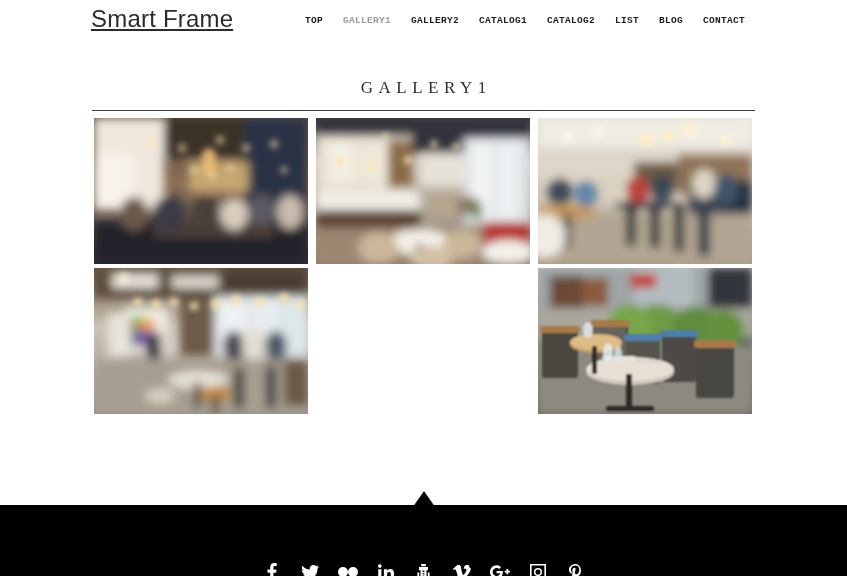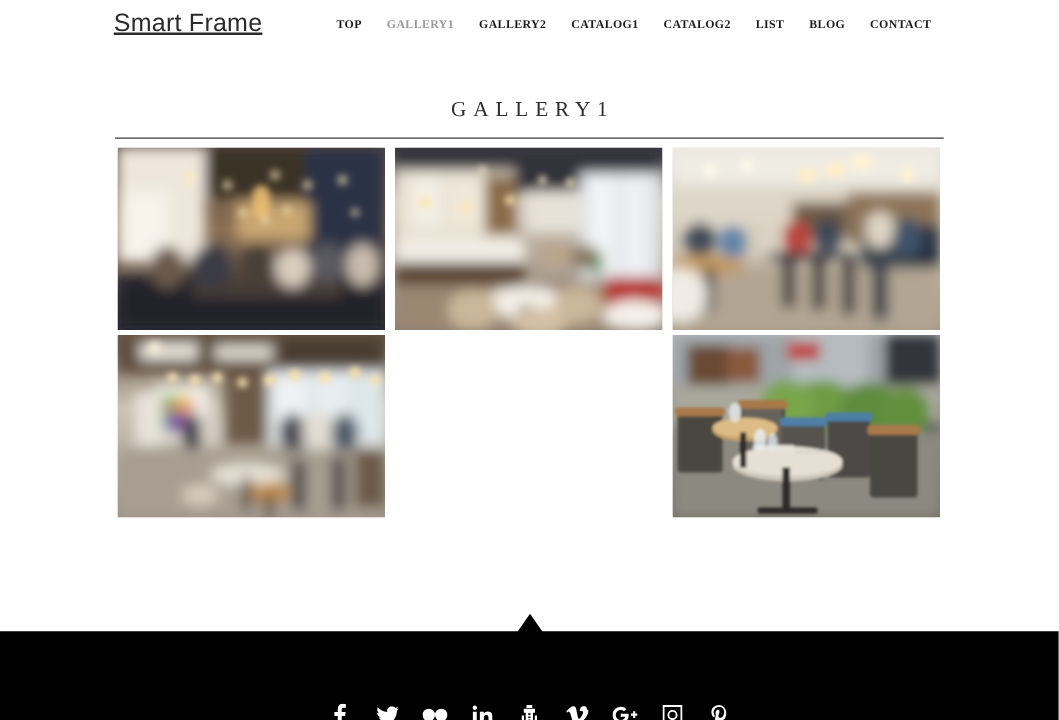--- a/index.html
+++ b/index.html
@@ -23,40 +23,40 @@
     width: 847px;
     height: 44px;
     background: #ffffff;
   }
 
   .logo {
     position: absolute;
     left: 91px;
     top: 7px;
     font-family: "Liberation Sans", sans-serif;
-    font-size: 20px;
+    font-size: 24px;
     font-weight: 400;
     color: #2b2b2b;
     letter-spacing: 0.2px;
     line-height: 24px;
     white-space: nowrap;
   }
 
   .main-nav {
     position: absolute;
     right: 92px;
     top: 14px;
     display: flex;
     align-items: center;
     gap: 0px;
     white-space: nowrap;
   }
 
   .nav-item {
-    font-family: Liberation Serif, serif;
+    font-family: Liberation Mono, monospace;
     font-size: 9.5px;
     font-weight: bold;
     color: #1c1c1c;
     letter-spacing: 0.3px;
     text-decoration: none;
     padding: 0 10px;
     line-height: 13px;
     display: inline-block;
   }
 

